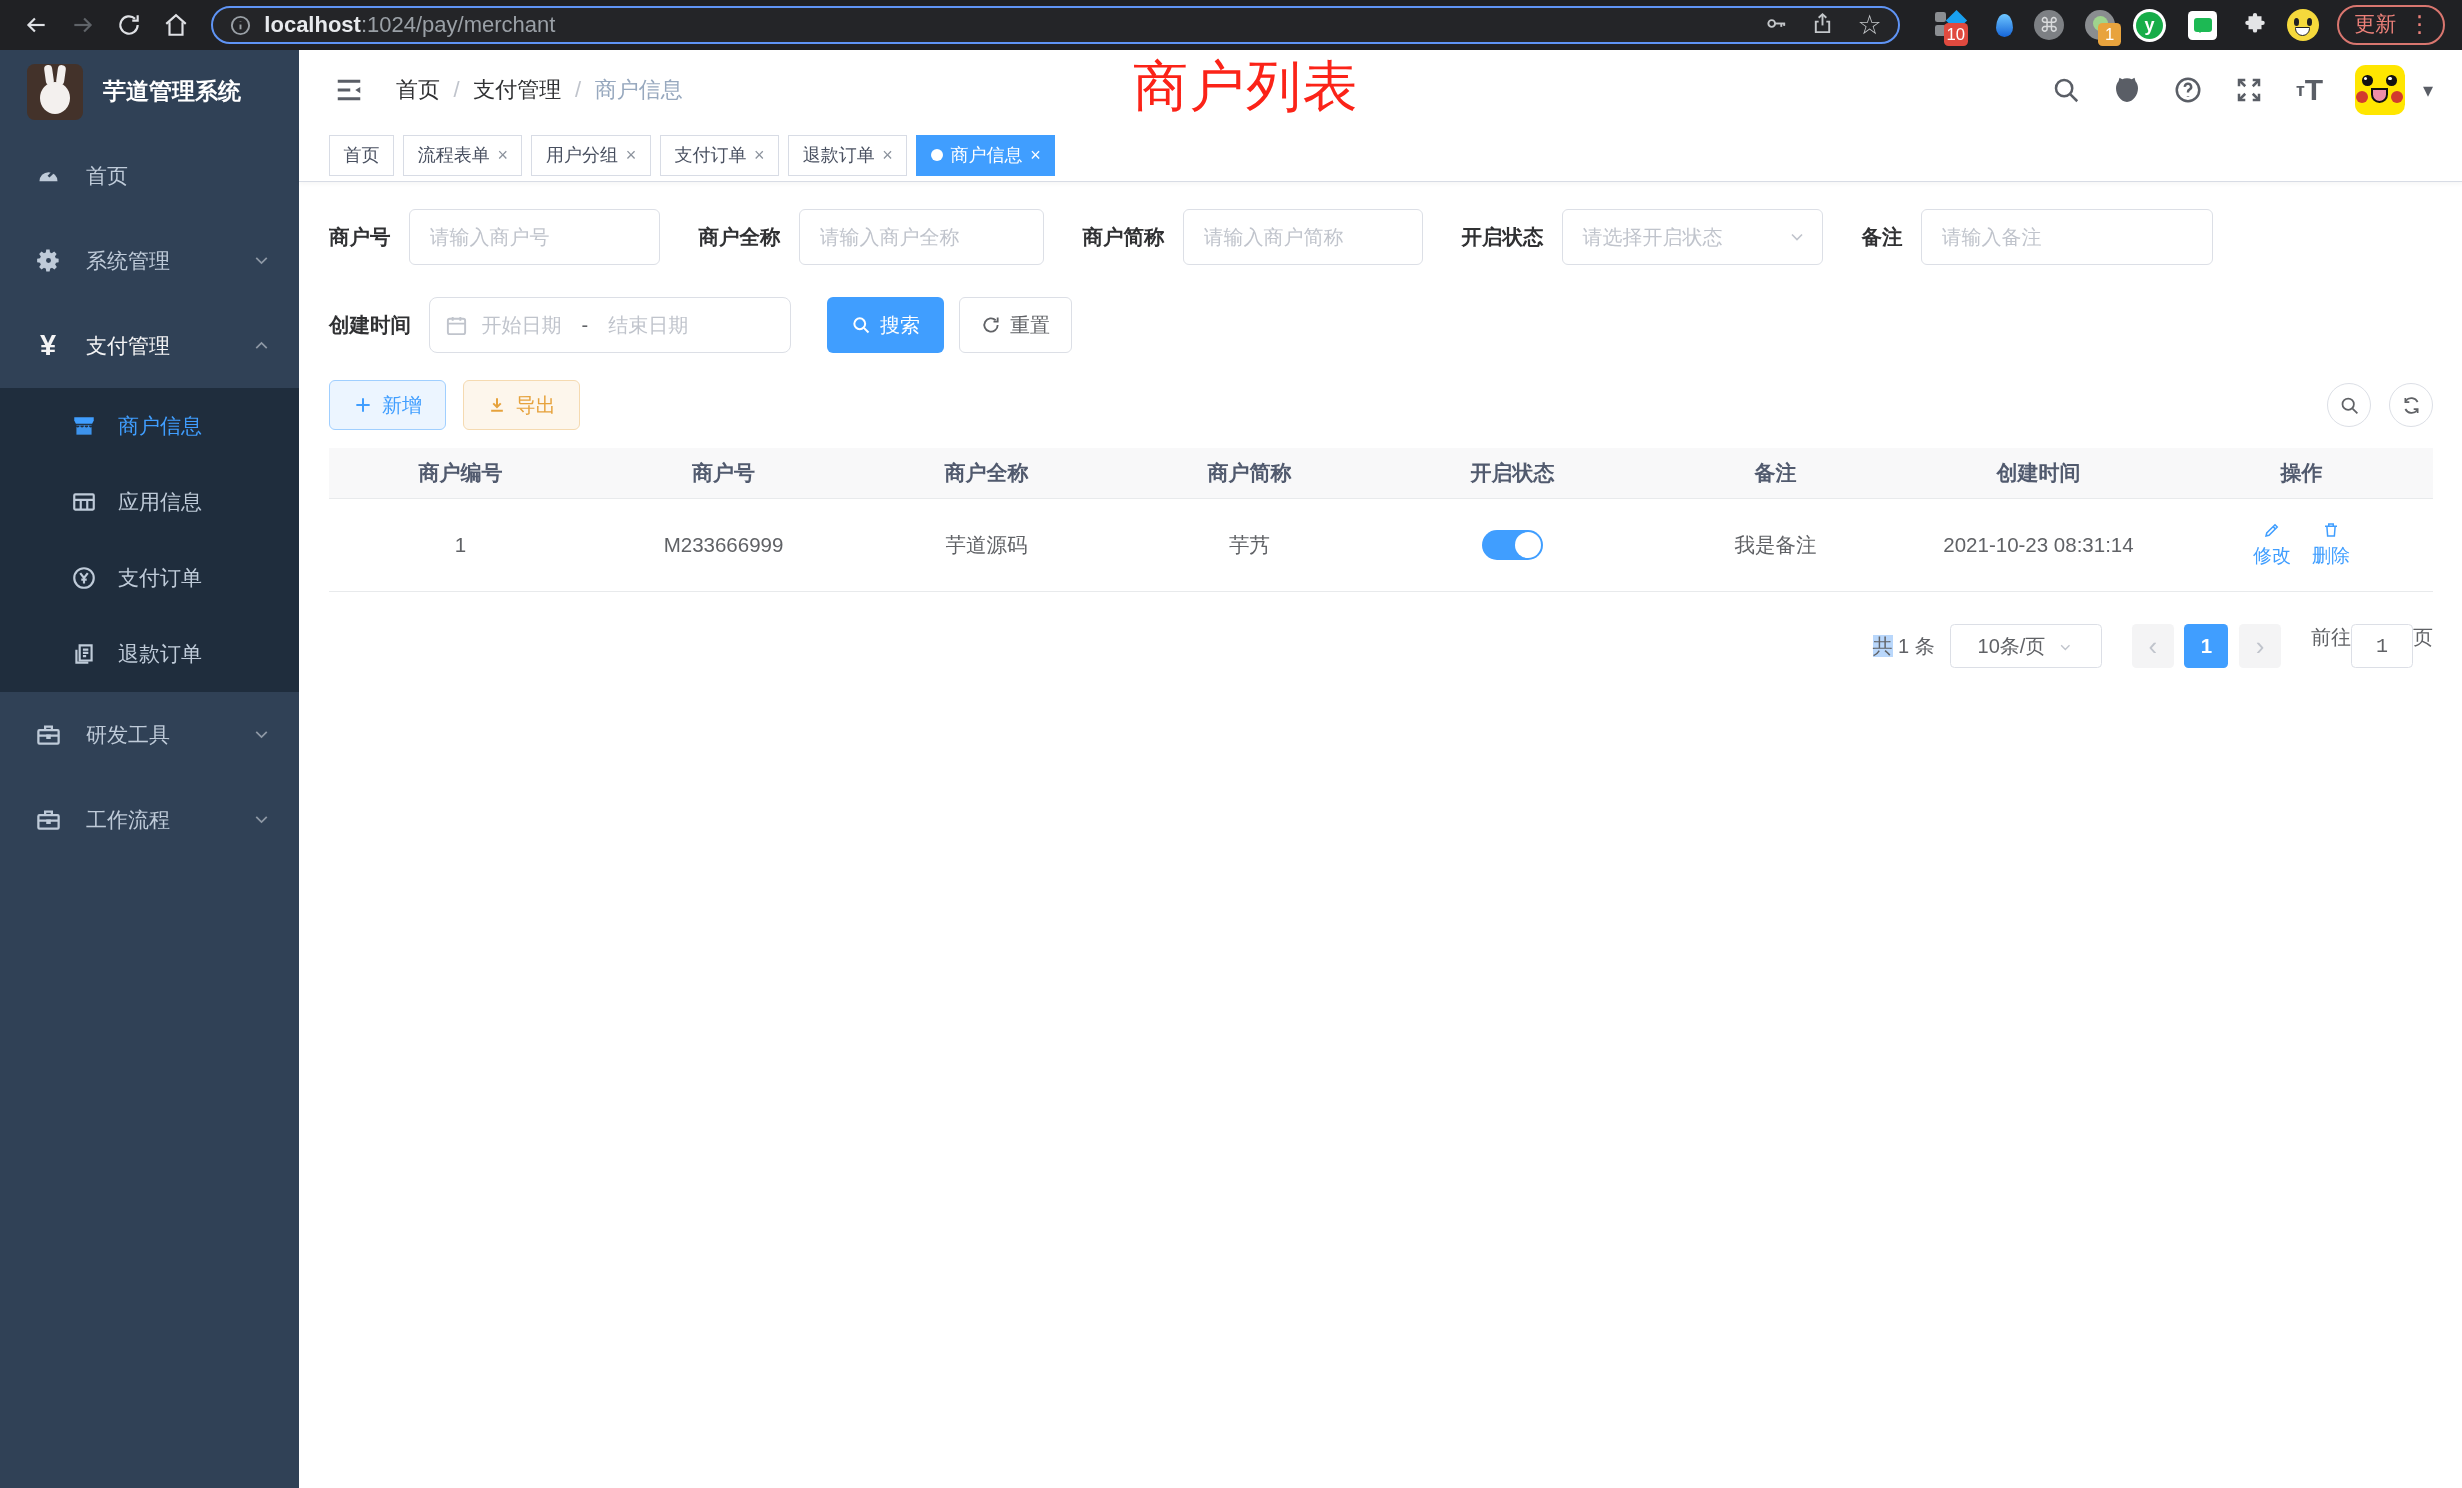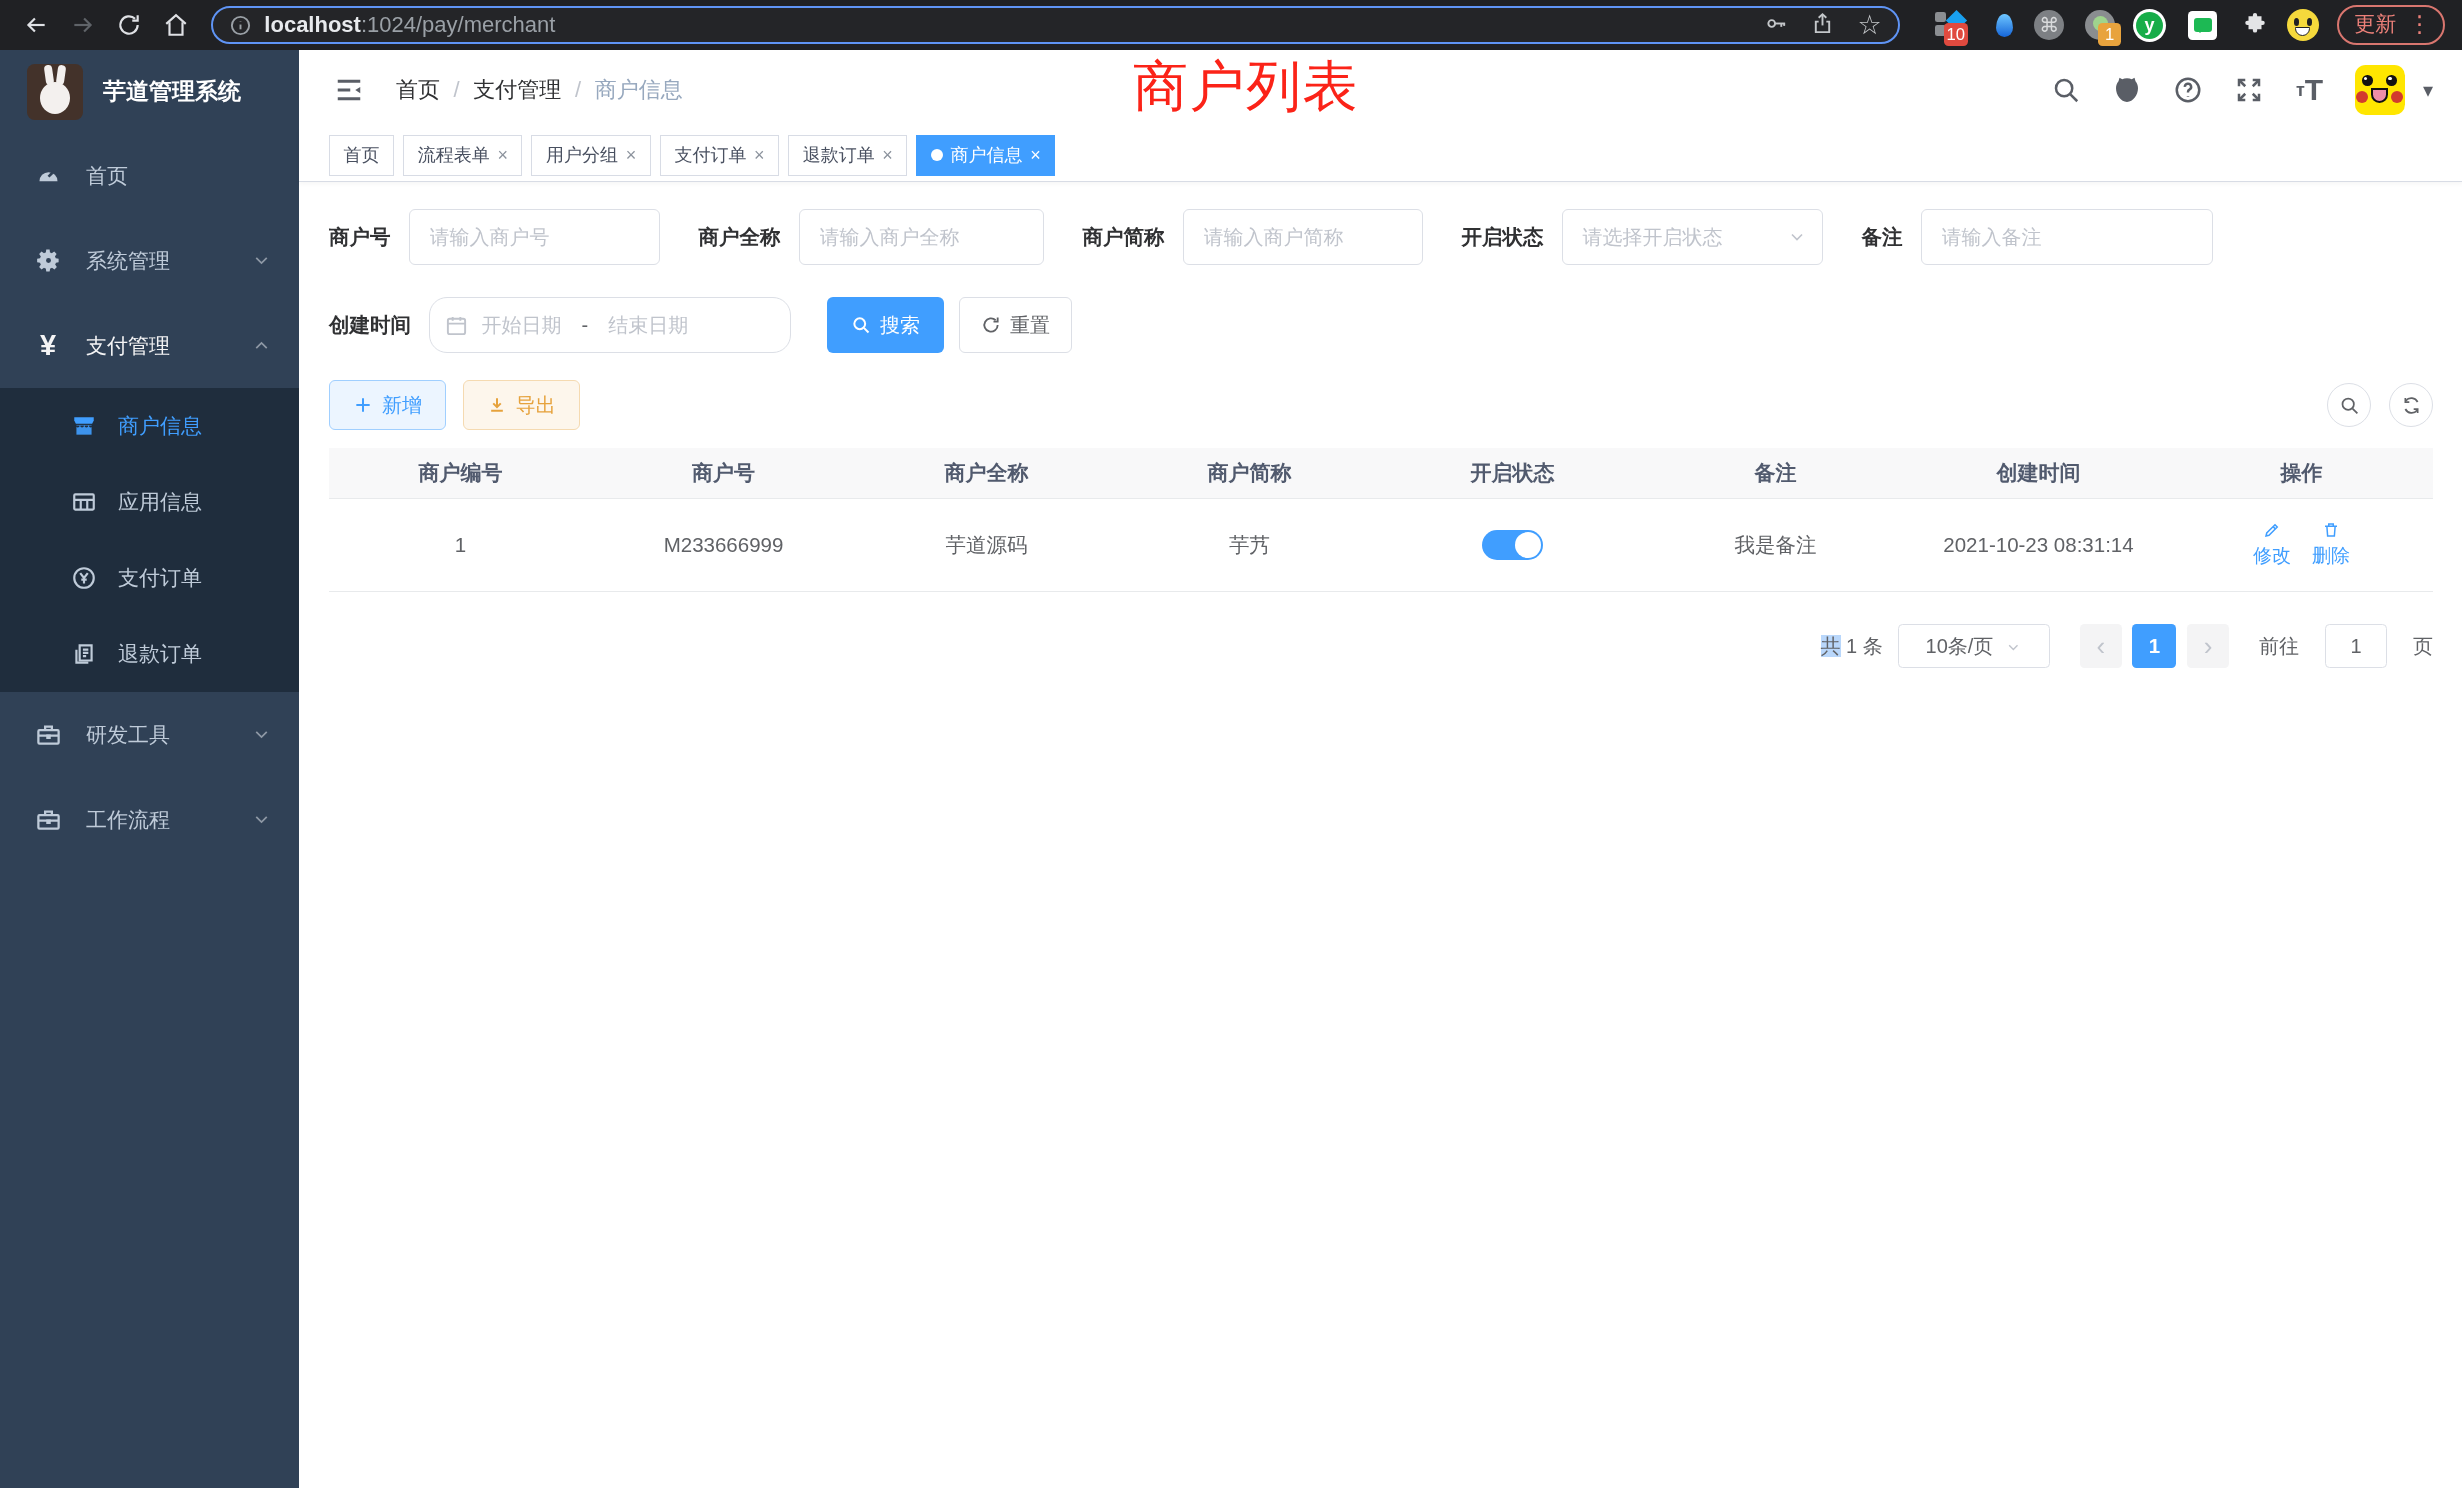--- a/index.html
+++ b/index.html
@@ -116,21 +116,21 @@
   .form-row { display:flex; align-items:center; }
   .form-row.r2 { margin-top:32px; }
   .f-item { display:flex; align-items:center; margin-right:39px; }
   .f-label { font-size:20.5px; font-weight:700; color:#303133; margin-right:18px; white-space:nowrap; }
   .f-input { height:56px; border:0.8px solid #dcdfe6; border-radius:6px; padding:0 20px; font-size:20px; color:#606266;
     font-family:inherit; background:#fff; }
   .f-input::placeholder { color:#c0c4cc; }
   .f-select { height:56px; border:0.8px solid #dcdfe6; border-radius:6px; padding:0 15px 0 20px; display:flex; align-items:center;
     color:#c0c4cc; font-size:20px; cursor:pointer; background:#fff; }
   .f-select .chev { margin-left:auto; width:20px; height:20px; color:#c0c4cc; }
-  .date-range { width:362px; height:56px; border:0.8px solid #dcdfe6; border-radius:18px; display:flex; align-items:center;
+  .date-range { width:362px; height:56px; border:0.8px solid #dcdfe6; border-radius:8px; display:flex; align-items:center;
     padding:8px 15px; font-size:20px; color:#c0c4cc; background:#fff; cursor:text; }
   .date-range .cal { width:23px; height:23px; color:#c0c4cc; margin-right:13.6px; flex:0 0 auto; }
   .date-range .dr-sep { color:#606266; margin:0 20px; }
   .btn { height:56px; border-radius:6px; font-size:20px; display:inline-flex; align-items:center; justify-content:center;
     gap:9px; cursor:pointer; border:0.8px solid transparent; font-family:inherit; }
   .btn svg { width:20px; height:20px; }
   .btn-primary { background:#409eff; color:#fff; padding:0 23px; margin-left:18px; }
   .btn-plain { background:#fff; color:#606266; border-color:#dcdfe6; padding:0 21px; margin-left:15px; }
 
   
@@ -160,21 +160,21 @@
   .pagination { margin-top:32px; display:flex; justify-content:flex-end; align-items:center; font-size:20px; color:#606266; }
   .pg-total { margin-right:15px; }
   .pg-total .sel { background:#b9d7fb; }
   .pg-sizes { width:152px; height:44px; border:0.8px solid #dcdfe6; border-radius:4.5px; display:flex; align-items:center;
     justify-content:center; gap:12px; color:#606266; cursor:pointer; margin-right:30px; background:#fff; }
   .pg-sizes .chev { width:16.7px; height:16.7px; color:#c0c4cc; }
   .pg-btn { width:42px; height:44px; background:#f4f4f5; border-radius:4.5px; color:#c0c4cc; font-size:26px;
     display:flex; align-items:center; justify-content:center; cursor:pointer; }
   .pg-cur { width:44px; height:44px; background:#409eff; border-radius:4.5px; color:#fff; font-weight:700; font-size:20.5px;
     display:flex; align-items:center; justify-content:center; margin:0 10.6px; cursor:pointer; }
-  .pg-goto { margin-left:30px; display:flex; align-items:center; gap:26px; }
+  .pg-goto { margin-left:30px; display:flex; align-items:flex-start; gap:0;font-family:Liberation Mono, monospace; }
   .pg-input { width:62px; height:44px; border:0.8px solid #dcdfe6; border-radius:4.5px; text-align:center; font-size:20px;
     color:#606266; font-family:inherit; }
 </style>
 </head>
 <body>
 
 <div class="page">
 
   <div class="browser-bar">
     <span class="nav-btn">

